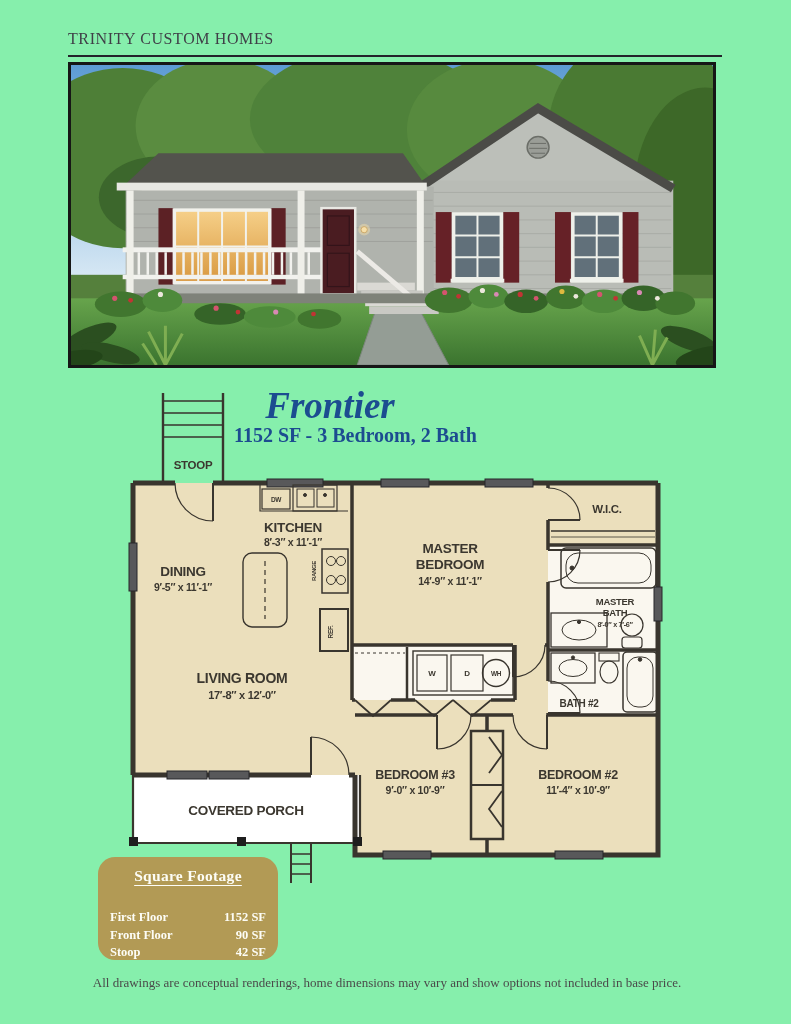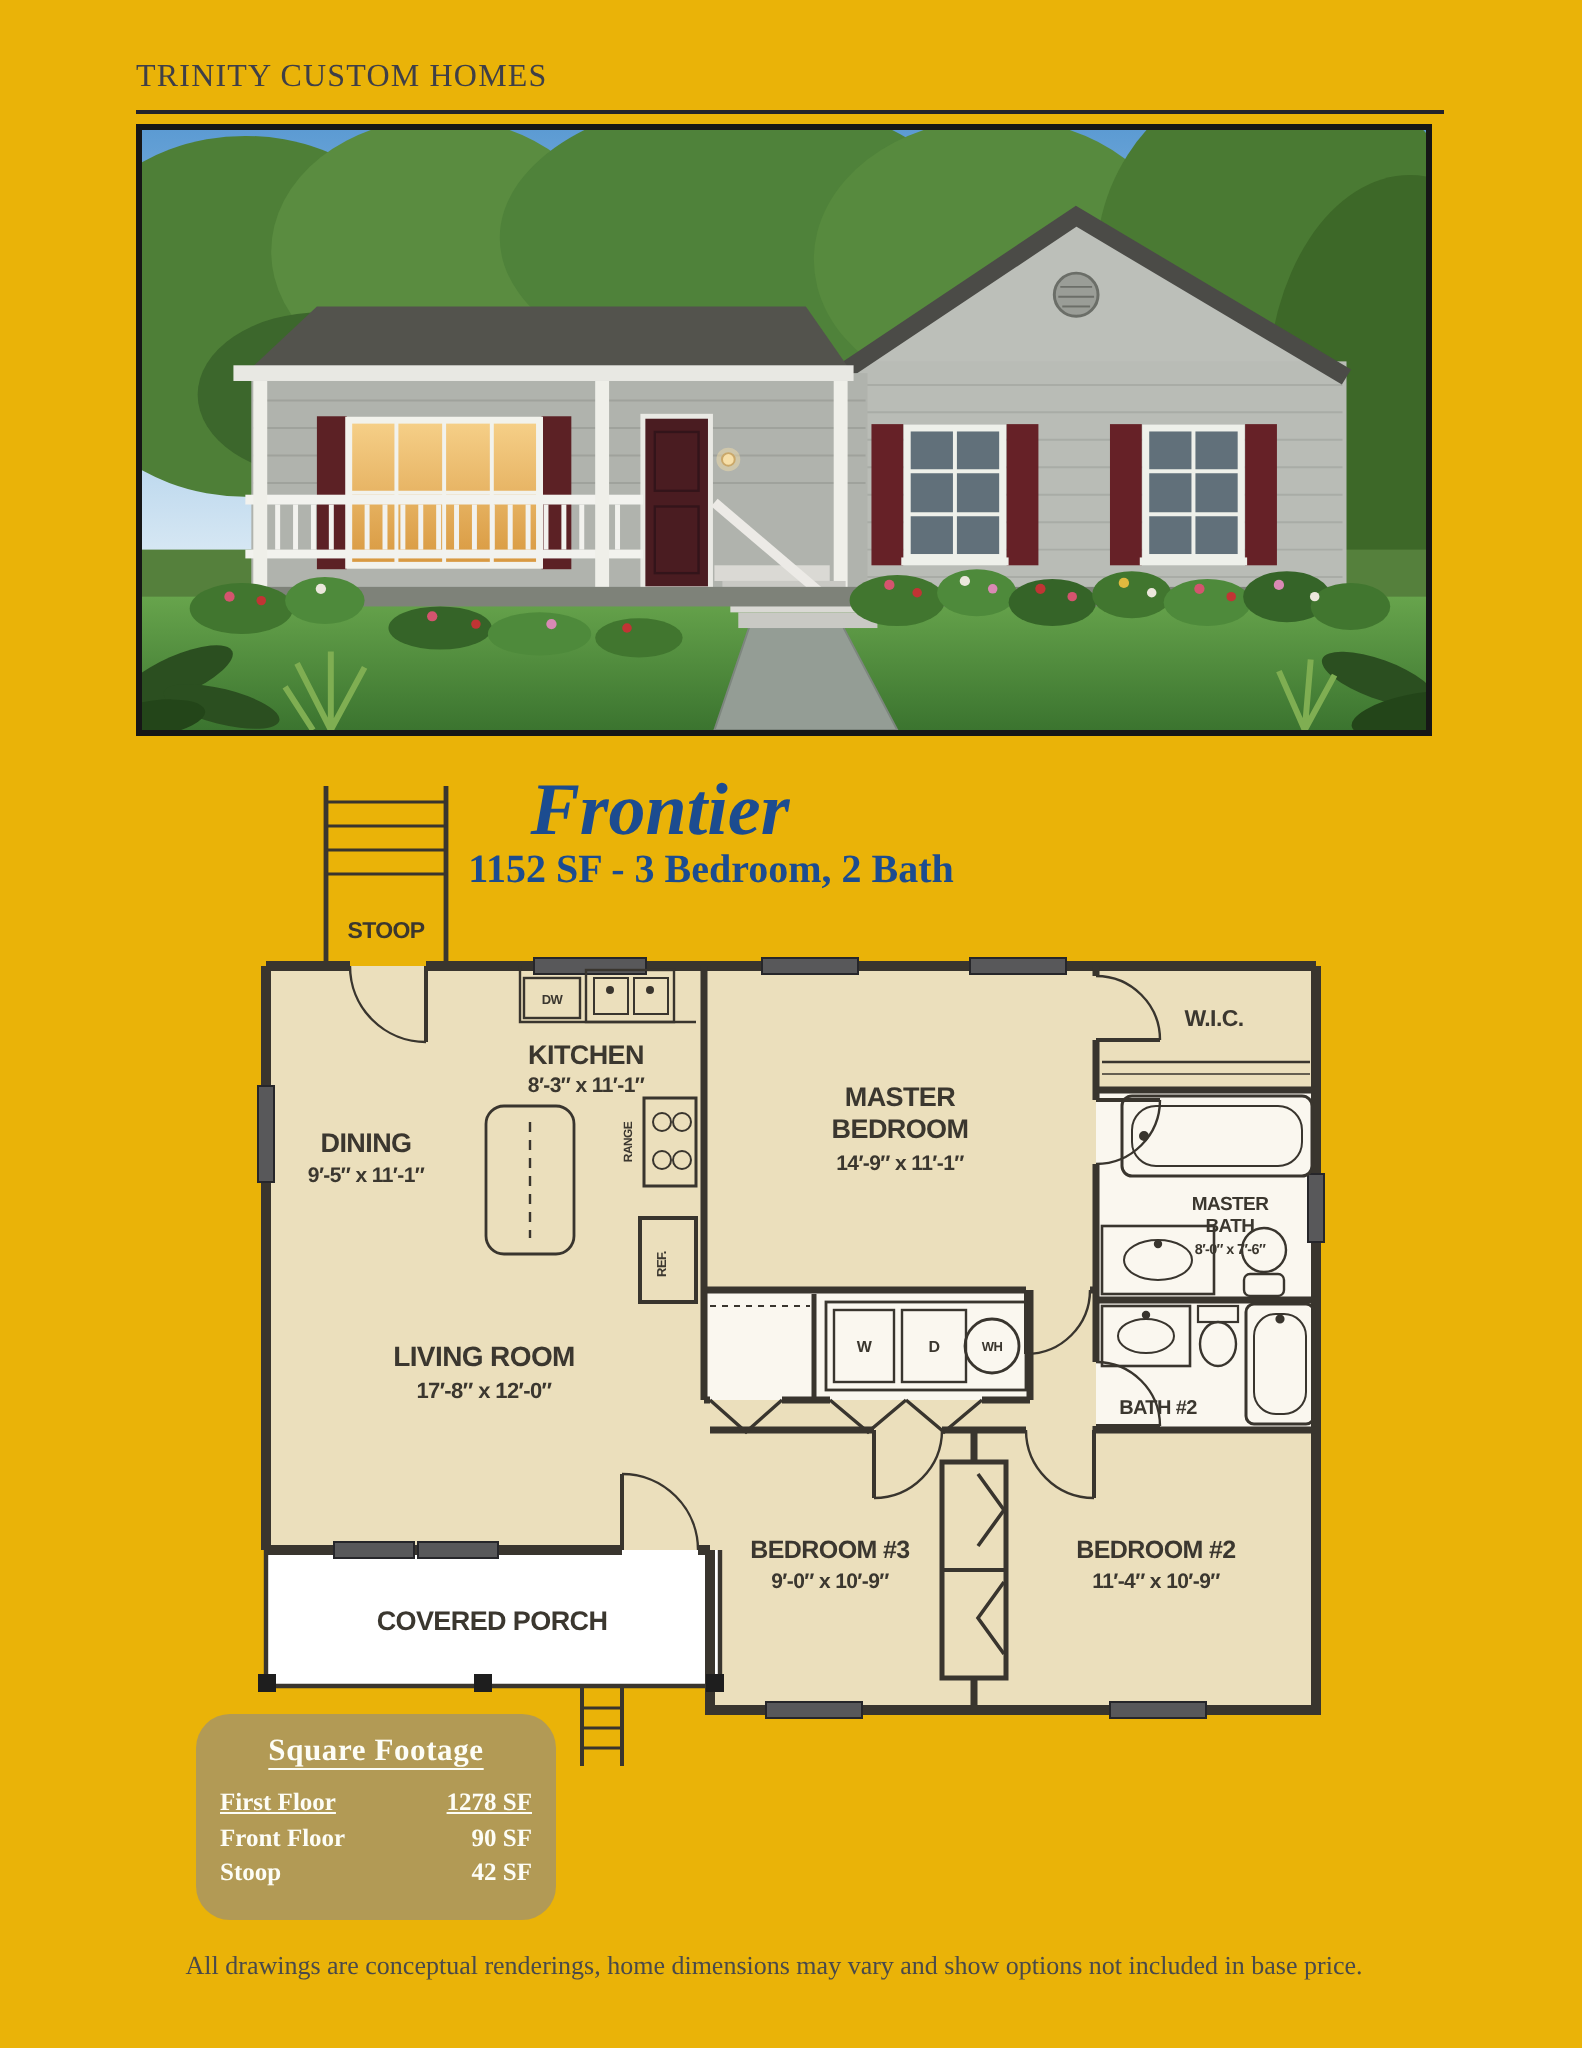--- a/index.html
+++ b/index.html
@@ -1,37 +1,37 @@
 <!DOCTYPE html>
 <html><head>
 <meta charset="utf-8">
 <style>
   html,body{margin:0;padding:0;background:#e8e8e8;}
-  .page{position:relative;width:791px;height:1024px;background:#eab308;margin:0 auto;
+  .page{position:relative;width:791px;height:1024px;background:#86efac;margin:0 auto;
         font-family:"Liberation Serif",serif;overflow:hidden;}
   .brand{position:absolute;left:68px;top:30px;font-size:16px;letter-spacing:.6px;
          color:#3f3f47;}
   .rule{position:absolute;left:68px;top:55px;width:654px;height:2px;background:#23232b;}
   .photo{position:absolute;left:68px;top:62px;width:648px;height:306px;
          border:3px solid #161616;box-sizing:border-box;}
   .photo svg{display:block;width:100%;height:100%;}
   .title{position:absolute;left:0;top:384px;width:660px;text-align:center;
          font-size:37px;font-weight:bold;font-style:italic;color:#1c4c90;}
   .subtitle{position:absolute;left:0;top:424px;width:711px;text-align:center;
          font-size:20px;font-weight:bold;color:#1c4c90;}
   .plan{position:absolute;left:115px;top:385px;width:560px;height:505px;}
   .plan text{font-family:"Liberation Sans",sans-serif;font-weight:bold;fill:#3b372f;
          letter-spacing:-.3px;}
   .sqft{position:absolute;left:98px;top:857px;width:180px;height:103px;
         background:#b29a55;color:#fdfdf6;border-radius:17px;}
   .sqft-title{margin-top:10px;text-align:center;font-size:15.5px;font-weight:bold;
         letter-spacing:.3px;text-decoration:underline;text-underline-offset:4px;}
   .sqft-row{display:flex;justify-content:space-between;padding:0 12px;
         font-size:12.5px;font-weight:bold;line-height:17.5px;}
-  .sqft-row:nth-of-type(2){margin-top:8px;text-decoration:underline;}
+  .sqft-row:nth-of-type(2){margin-top:24px;}
   .disclaimer{position:absolute;left:0;top:975px;width:774px;text-align:center;
         font-size:13px;color:#4a4a4a;}
 </style>
 </head>
 <body>
 
 <div class="page">
 
   <div class="brand">TRINITY CUSTOM HOMES</div>
   <div class="rule"></div>
@@ -398,21 +398,21 @@
     <text x="300" y="409" font-size="10.5" text-anchor="middle">9′-0″ x 10′-9″</text>
     <text x="463" y="394" font-size="12.5" text-anchor="middle">BEDROOM #2</text>
     <text x="463" y="409" font-size="10.5" text-anchor="middle">11′-4″ x 10′-9″</text>
     <text x="131" y="430" font-size="13.5" text-anchor="middle">COVERED PORCH</text>
   </svg>
 
   <div class="sqft">
     <div class="sqft-title">Square Footage</div>
     <div class="sqft-row">
       <span>First Floor</span>
-      <span>1278 SF</span>
+      <span>1152 SF</span>
     </div>
     <div class="sqft-row">
       <span>Front Floor</span>
       <span>90 SF</span>
     </div>
     <div class="sqft-row">
       <span>Stoop</span>
       <span>42 SF</span>
     </div>
   </div>

